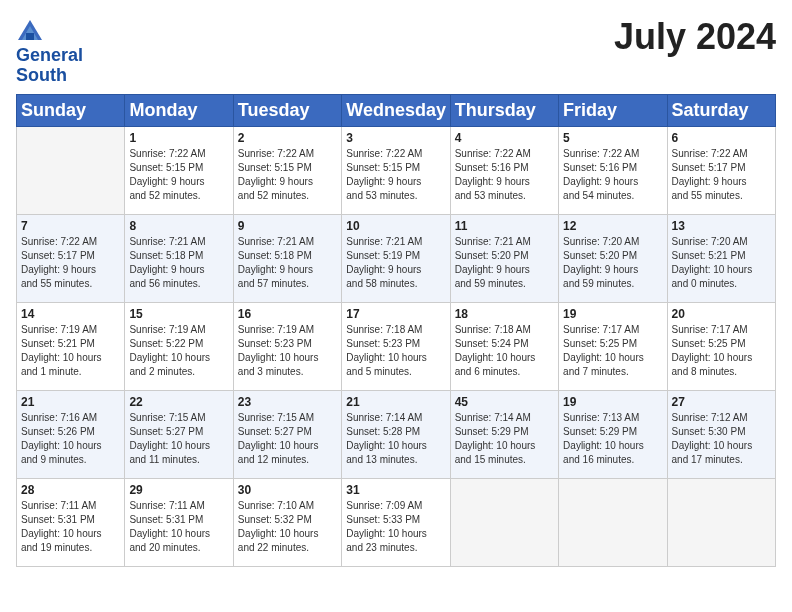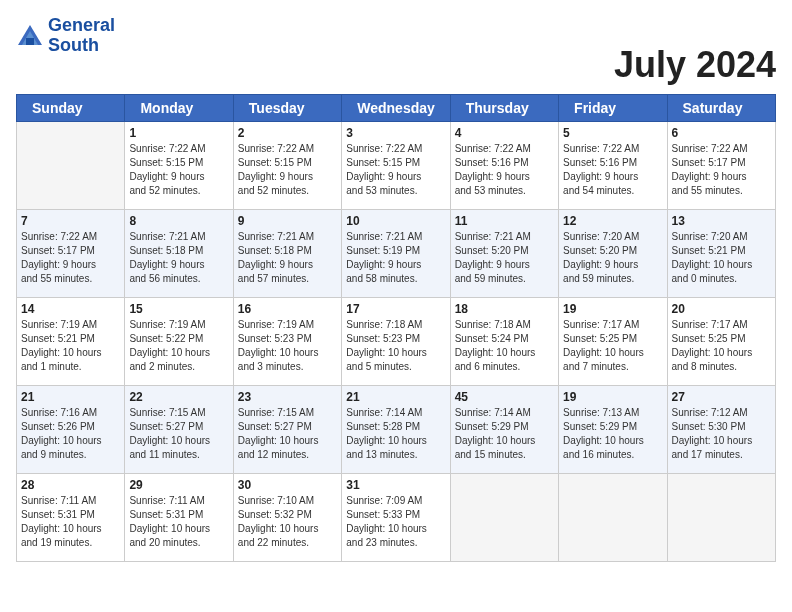--- a/index.html
+++ b/index.html
@@ -11,61 +11,61 @@
       padding: 16px;
     }
     .header {
       display: flex;
       justify-content: space-between;
       align-items: flex-start;
       margin-bottom: 8px;
     }
     .logo {
       display: flex;
-      align-items: center;
+      align-items: flex-start;
+      flex-direction: column;
     }
     .logo-text {
       display: flex;
       flex-direction: column;
       font-size: 18px;
       font-weight: bold;
       color: #1a4fa0;
       line-height: 1.1;
     }
     .logo-text span:first-child { color: #1a4fa0; }
     .logo-icon {
       width: 28px;
       height: 28px;
       margin-right: 4px;
       margin-top: 2px;
     }
     .title-block {
       text-align: right;
-      margin-top: 28px;
     }
     .month-year {
       font-size: 36px;
       font-weight: bold;
       color: #222;
     }
     .location {
       font-size: 14px;
       color: #444;
     }
     table {
       width: 100%;
       border-collapse: collapse;
       table-layout: fixed;
     }
     th {
       background: #3b6abf;
       color: #fff;
-      font-size: 14px;
-      font-weight: bold;
-      padding: 5px 15px;
+      font-size: 18px;
+      font-weight: bold;
+      padding: 5px 4px;
       text-align: left;
       border: 1px solid #2a55a0;
       margin-top: 20px;
     }
     td {
       border: 1px solid #ccc;
       vertical-align: top;
       padding: 4px 4px;
       font-size: 9.5px;
       color: #333;

